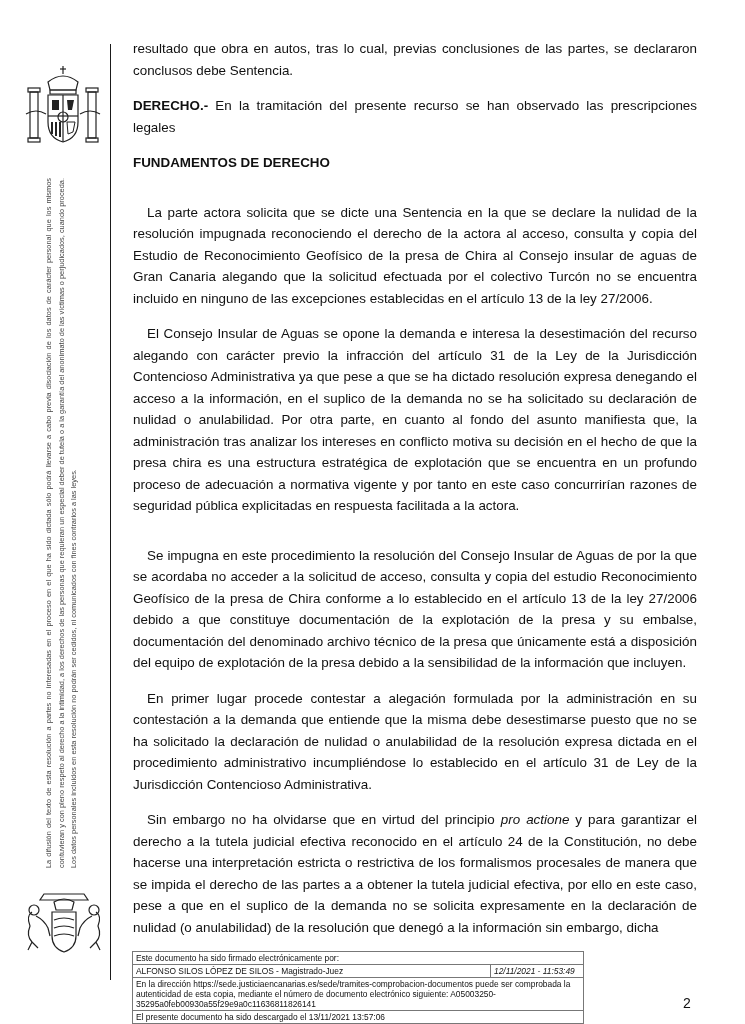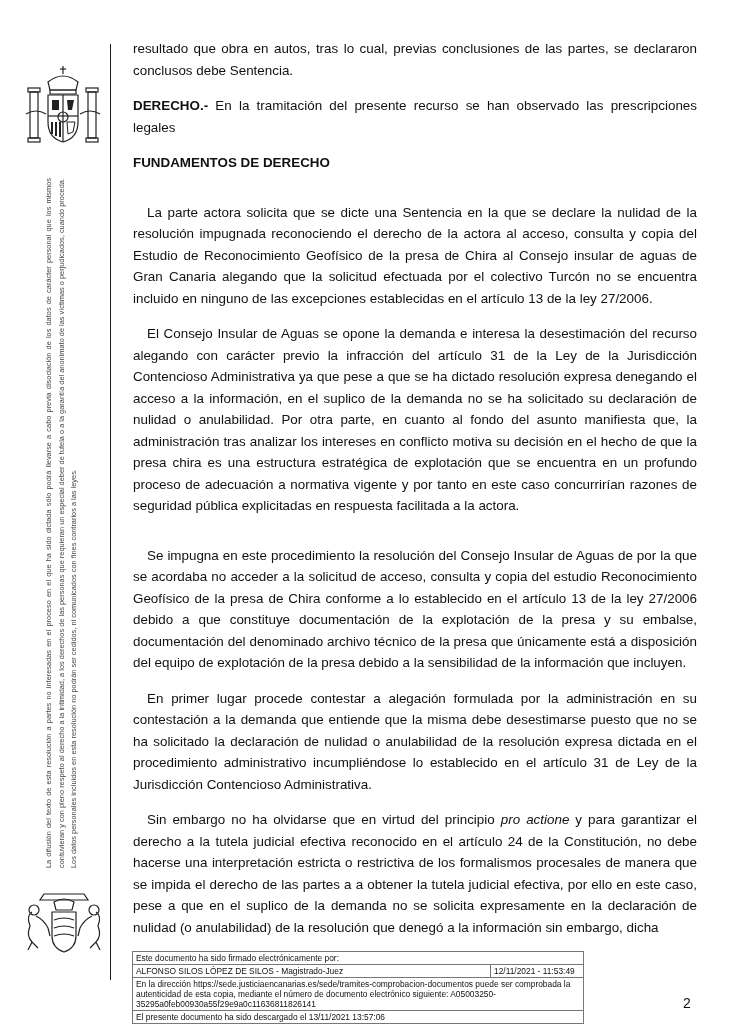--- a/index.html
+++ b/index.html
@@ -27,21 +27,21 @@
   .gap { height: 14px; }
   .b { font-weight: bold; }
   .center { text-align: center; }
   .indent { text-indent: 14px; }
 
   .sig-table {
     position: absolute; left: 132px; top: 935px; width: 452px;
     border-collapse: collapse; font-size: 8.4px; line-height: 10px; color: #111; margin-top: 16px;
   }
   .sig-table td { border: 1px solid #777; padding: 1px 3px; vertical-align: top; }
-  .sig-date { width: 93px; }
+  .sig-date { width: 93px; font-style: italic; }
   .page-num { position: absolute; left: 683px; top: 995px; font-size: 14px; color: #111; }
 </style>
 </head>
 <body>
 
 <div class="left-rule"></div>
 
 <div class="crest-top">
   <svg width="82" height="86" viewBox="0 0 82 86">
     <g fill="none" stroke="#222" stroke-width="1.2">

